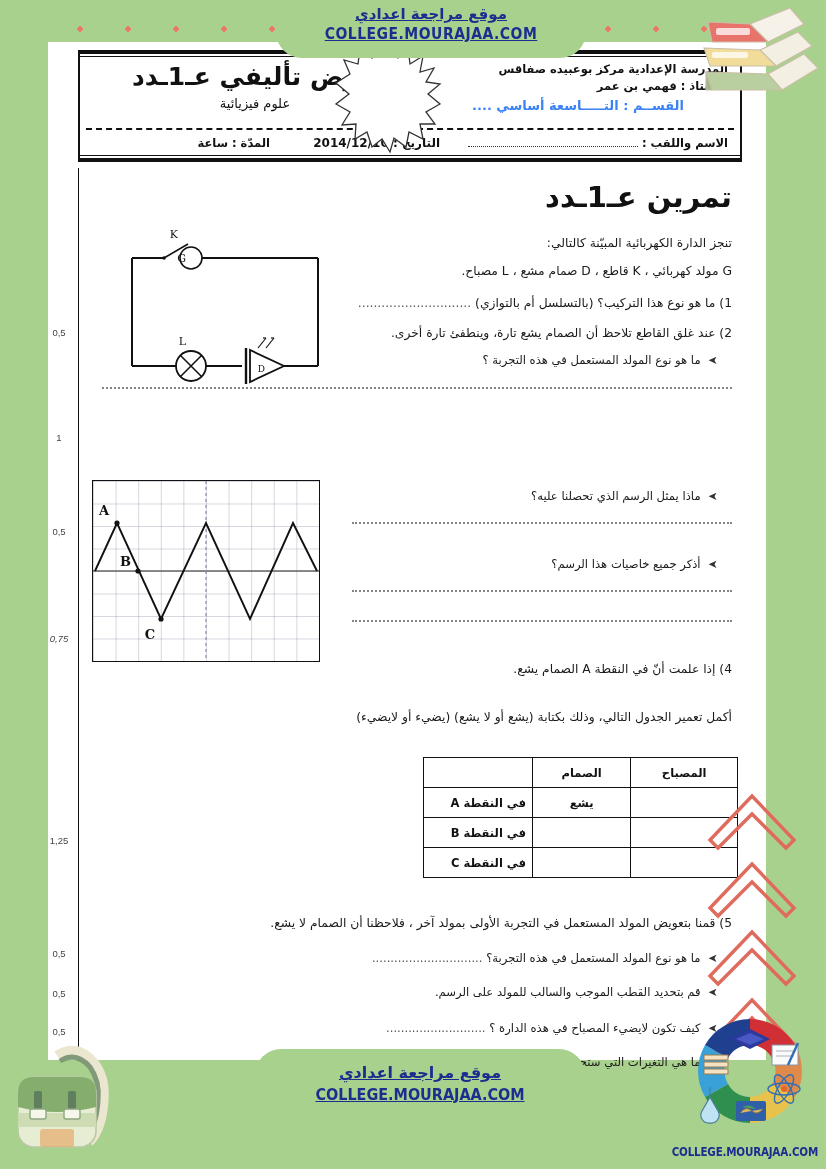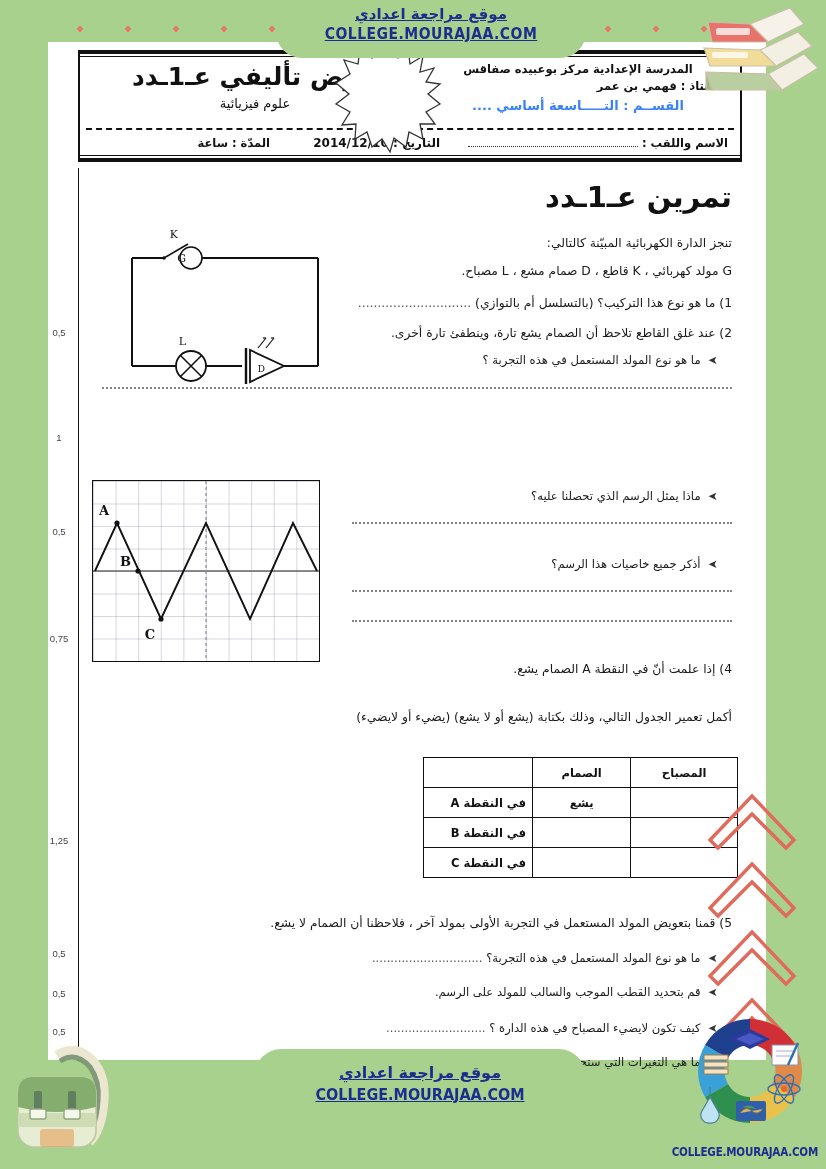--- a/index.html
+++ b/index.html
@@ -64,21 +64,21 @@
     position:absolute;right:322px;top:2px;width:320px;text-align:center;
     font-size:25px;font-weight:bold;color:#111;letter-spacing:1px;
     font-family:"DejaVu Sans","Liberation Sans",sans-serif;
     white-space:nowrap;
   }
   .hd-sub{
     position:absolute;right:360px;top:36px;width:250px;text-align:center;
     font-size:13px;color:#111;letter-spacing:2px;
   }
   .hd-school{
-    position:absolute;right:12px;top:2px;width:300px;text-align:center;
+    position:absolute;right:12px;top:2px;width:300px;text-align:right;
     font-size:11.5px;font-weight:bold;color:#111;white-space:nowrap;
   }
   .hd-teacher{
     position:absolute;right:12px;top:19px;width:300px;text-align:right;
     font-size:11.5px;font-weight:bold;color:#111;
   }
   .hd-class{
     position:absolute;right:12px;top:38px;width:300px;text-align:center;
     font-size:13px;font-weight:bold;color:#3b82f6;letter-spacing:1px;
   }
@@ -241,21 +241,21 @@
 
 <svg class="starburst" viewBox="0 0 120 120">
   <polygon points="60,2 68,16 78,6 80,22 93,14 90,30 104,26 96,40 110,42 98,52 110,62 96,70 105,82 90,82 93,97 79,90 76,105 64,96 60,110 52,97 42,105 37,90 25,97 26,82 12,83 20,70 6,62 19,52 6,41 20,32 14,18 28,22 30,7 42,16 50,4" fill="#ffffff" stroke="#333" stroke-width="1.3"></polygon>
 </svg>
 
 <div class="col-divider"></div>
 <div class="marks-col">
   <div class="m" style="top:157px;">0,5</div>
   <div class="m" style="top:262px;">1</div>
   <div class="m" style="top:356px;">0,5</div>
-  <div class="m" style="top:463px;">0,75</div>
+  <div class="m" style="top:463px;font-style:italic;">0,75</div>
   <div class="m" style="top:665px;">1,25</div>
   <div class="m" style="top:778px;">0,5</div>
   <div class="m" style="top:818px;">0,5</div>
   <div class="m" style="top:856px;">0,5</div>
 </div>
 
 <div class="content">
 
   <div class="ex-title">تمرين عـ1ـدد</div>
 

